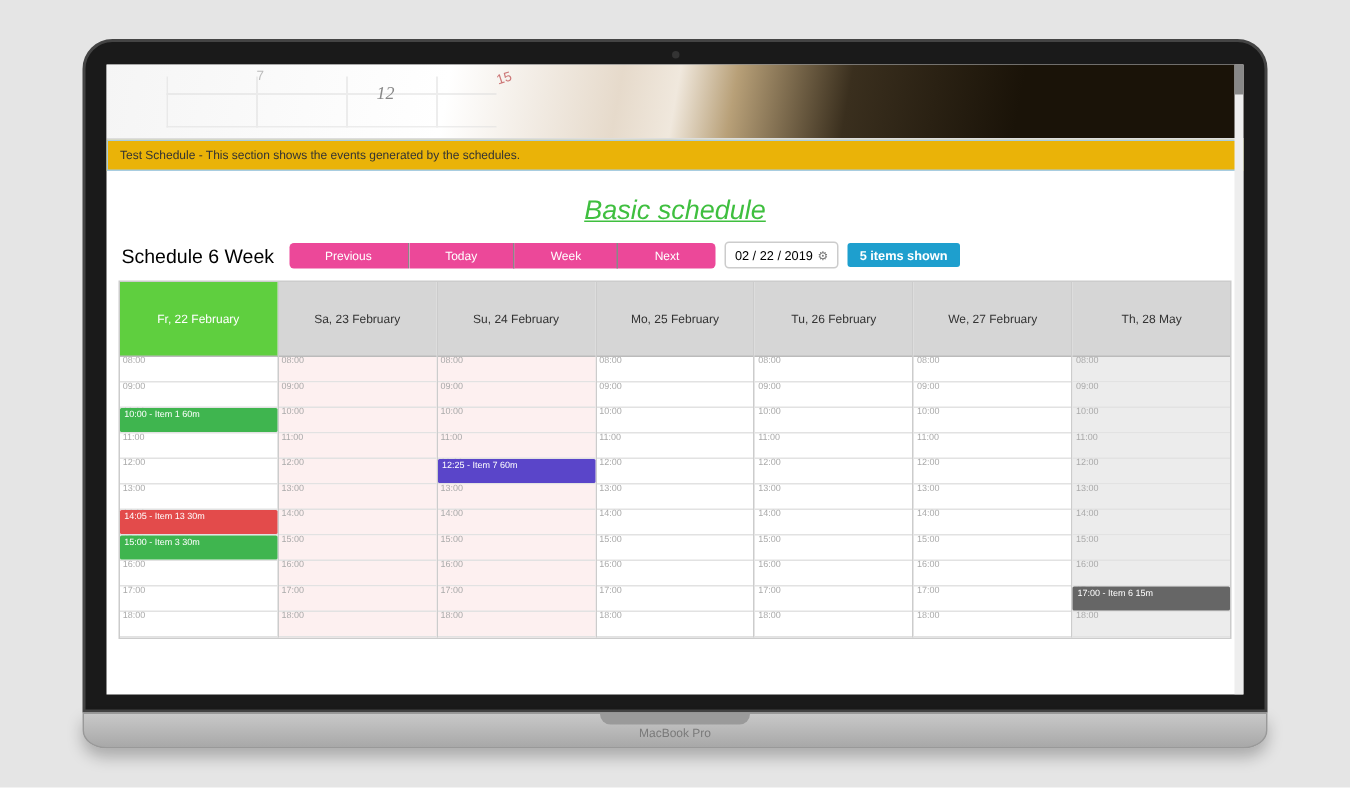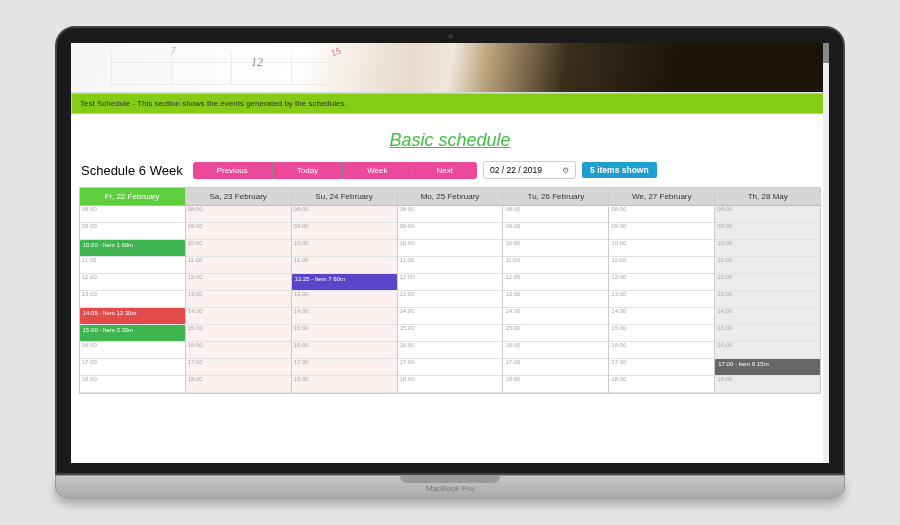--- a/index.html
+++ b/index.html
@@ -37,21 +37,21 @@
     height: 50px; width: 100%;
     background: linear-gradient(100deg, #f5f5f5 0%, #fff 30%, #e6dacb 45%, #f0e8dd 50%, #b8a078 55%, #3a2f1e 65%, #1a1308 80%);
     position: relative;
     border-bottom: 1px solid #ddd;
   }
   .hero::before { content:""; position:absolute; left:40px; top:8px; width:220px; height:34px; background:repeating-linear-gradient(90deg,#ddd 0 1px, transparent 1px 60px), repeating-linear-gradient(0deg,#ddd 0 1px, transparent 1px 22px); opacity:.5; }
   .hero .n1 { position:absolute; left:100px; top:2px; font-size:9px; color:#bbb; }
   .hero .n2 { position:absolute; left:180px; top:12px; font-size:12px; font-style:italic; color:#888; font-family: "Brush Script MT", cursive; }
   .hero .n3 { position:absolute; left:260px; top:4px; font-size:9px; color:#c77; transform:rotate(-18deg); }
   .banner {
-    background: #84cc16;
+    background: #eab308;
     border: 1px solid #a8cde0;
     padding: 5px 8px;
     font-size: 8px;
     color: #333;
     margin: 0;
   }
   .content { padding: 6px 4px 0 4px; }
   .title-link {
     text-align: center;
     margin: 10px 0 6px 0;
@@ -64,38 +64,38 @@
   .sched-title { font-size: 13px; font-weight: 400; margin-right: 4px; }
   .btn-grp { display:flex; }
   .btn {
     background:#ec4899; color:#fff; font-size:8px;
     padding:4px 24px; border:none; cursor:pointer;
     border-right:1px solid #888;
   }
   .btn:first-child{border-radius:3px 0 0 3px;} .btn:last-child{border-radius:0 3px 3px 0;border-right:none;}
   .date-input {
     font-size:8.5px; padding:3px 6px; border:1px solid #ccc; border-radius:3px;
-    display:flex; align-items:center; gap:20px; background:#fff;
+    display:flex; align-items:center; gap:3px; background:#fff;
   }
   .gear { color:#777; font-size:8px; }
   .pill {
     background:#1e9fce; color:#fff; font-size:8.5px; font-weight:bold;
     padding:3px 8px; border-radius:2px;
   }
   .calendar {
     width: 99%; margin: 4px auto 0 auto; border:1px solid #ccc;
     display:flex;
   }
   .col {
     flex:1; border-right:1px solid #ccc; position:relative;
     display:flex; flex-direction:column;
   }
   .col:last-child{border-right:none;}
   .col-head {
-    font-size:8px; text-align:center; padding:4px 0;
+    font-size:8px; text-align:center; padding:20px 0;
     background:#d6d6d6; color:#333; border-bottom:1px solid #bbb;
   }
   .col-head.today { background:#5fcf3f; color:#fff; }
   .slots { flex:1; display:flex; flex-direction:column; }
   .slot {
     flex:1; border-bottom:1px solid #e2e2e2;
     font-size:6px; color:#aaa; padding-left:2px;
     position:relative; min-height:17px;
   }
   .pinkbg .slot { background:#fdf0f0; }

